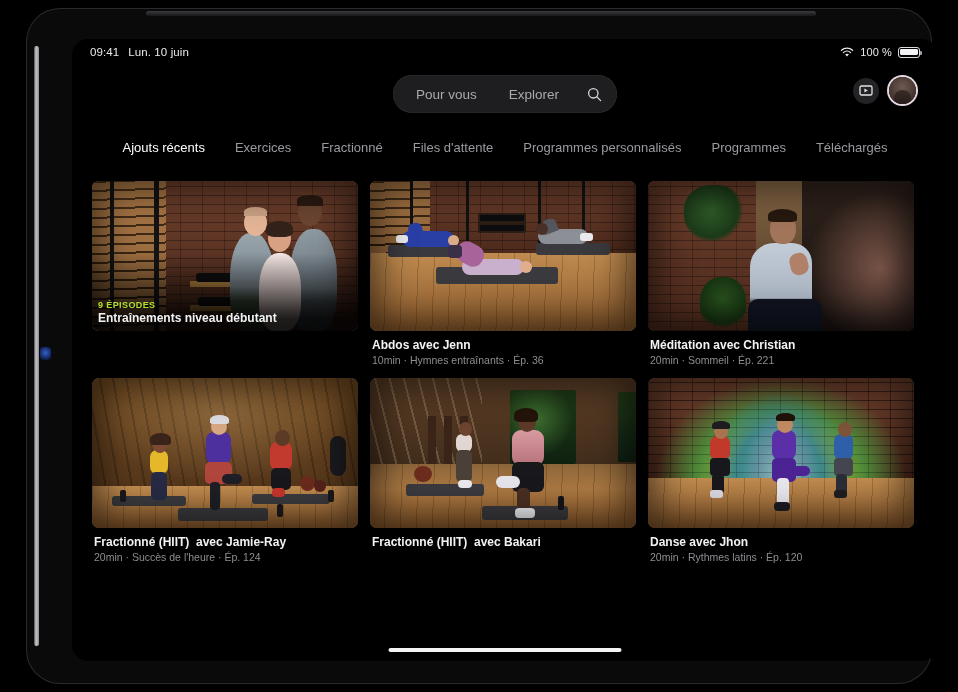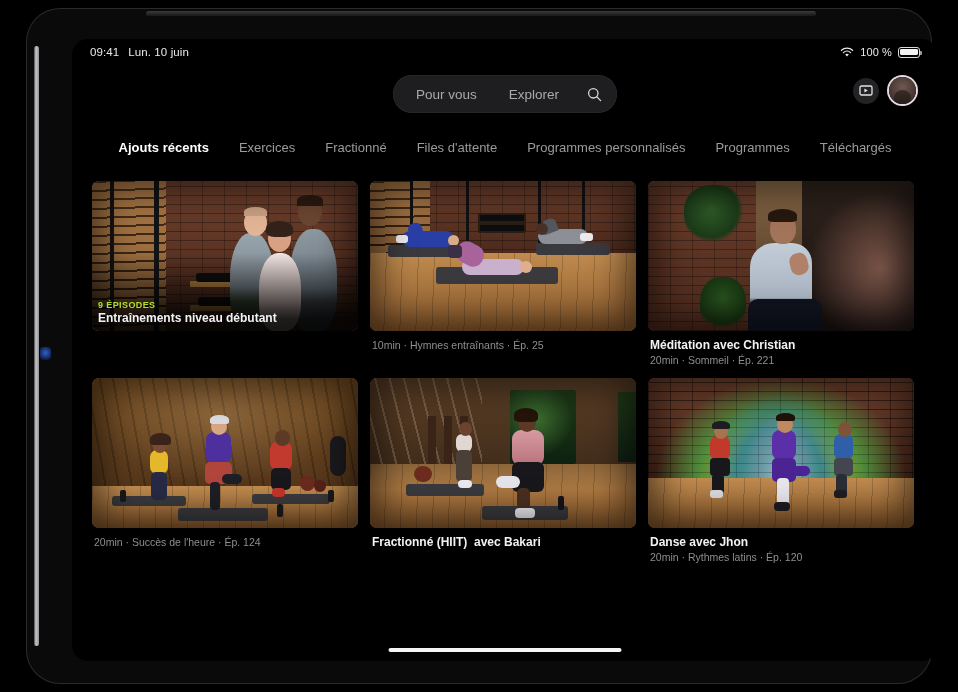--- a/index.html
+++ b/index.html
@@ -108,21 +108,21 @@
     background:linear-gradient(180deg,#3a2c27,#241b18);
   }
 
   
   .tabs {
     position:absolute; top:101px; left:0; width:100%;
     display:flex; align-items:center; justify-content:center; gap:30px;
     padding:0 40px;
   }
   .tab { font-size:13px; color:#9a9a9f; white-space:nowrap; cursor:pointer; }
-  .tab.active { color:#fff; font-weight:bold; }
+  .tab.active { color:#fff; font-weight:normal; }
 
   
   .grid {
     position:absolute; top:142px; left:20px;
     width:826px;
     display:grid; grid-template-columns:repeat(3,266px); gap:12px 12px;
   }
   .card { width:266px; cursor:pointer; }
   .thumb {
     position:relative; width:266px; height:150px;
@@ -303,21 +303,22 @@
               <div style="position:absolute;left:150px;top:80px;width:12px;height:12px;background:#dfae8c;border-radius:50%;"></div>
 
               <div style="position:absolute;left:168px;top:48px;width:50px;height:15px;background:#8d8f96;border-radius:8px;"></div>
               <div style="position:absolute;left:172px;top:38px;width:15px;height:14px;background:#55575e;border-radius:6px 6px 0 0;transform:rotate(-20deg);"></div>
               <div style="position:absolute;left:166px;top:42px;width:12px;height:12px;background:#4a3128;border-radius:50%;"></div>
               <div style="position:absolute;left:210px;top:52px;width:13px;height:8px;background:#e9e9ee;border-radius:3px;"></div>
               <div class="vignette"></div>
             </div>
           </div>
           <div class="caption">
-            <div class="c-sub">10min · Hymnes entraînants · Ép. 25</div>
+            <div class="c-title">Abdos avec Jenn</div>
+            <div class="c-sub">10min · Hymnes entraînants · Ép. 36</div>
           </div>
         </div>
 
         <div class="card">
           <div class="thumb">
             <div class="scene">
               <div style="position:absolute;inset:0;background:linear-gradient(180deg,#30231c,#181110);"></div>
               <div style="position:absolute;left:0;top:0;width:52px;height:150px;background:linear-gradient(180deg,#7a5c3f,#3d2c1d);"></div>
               <div style="position:absolute;left:48px;top:0;width:78px;height:150px;background:linear-gradient(180deg,#241a16,#120d0c);"></div>
               <div style="position:absolute;right:0;top:0;width:118px;height:150px;" class="brickwall"></div>
@@ -372,20 +373,21 @@
               <div style="position:absolute;left:118px;top:37px;width:19px;height:9px;background:#dcdce0;border-radius:50% 50% 20% 20%;"></div>
 
               <div style="position:absolute;left:178px;top:64px;width:22px;height:28px;background:#c23a2e;border-radius:7px;"></div>
               <div style="position:absolute;left:179px;top:90px;width:20px;height:22px;background:#17171c;border-radius:5px;"></div>
               <div style="position:absolute;left:183px;top:52px;width:15px;height:16px;background:#5b3a26;border-radius:50%;"></div>
               <div style="position:absolute;left:180px;top:110px;width:13px;height:9px;background:#c4352b;border-radius:4px;"></div>
               <div class="vignette"></div>
             </div>
           </div>
           <div class="caption">
+            <div class="c-title">Fractionné (HIIT)  avec Jamie-Ray</div>
             <div class="c-sub">20min · Succès de l'heure · Ép. 124</div>
           </div>
         </div>
 
         <div class="card">
           <div class="thumb">
             <div class="scene">
               <div style="position:absolute;inset:0;background:linear-gradient(180deg,#5d4027,#2e1f13);"></div>
               <div style="position:absolute;left:0;top:0;width:112px;height:100px;background:repeating-linear-gradient(76deg, rgba(255,230,190,.20) 0 2px, transparent 2px 14px);"></div>
               <div style="position:absolute;left:140px;top:12px;width:66px;height:74px;background:linear-gradient(180deg,#1f3a17,#0e2110);border-radius:2px;"></div>

